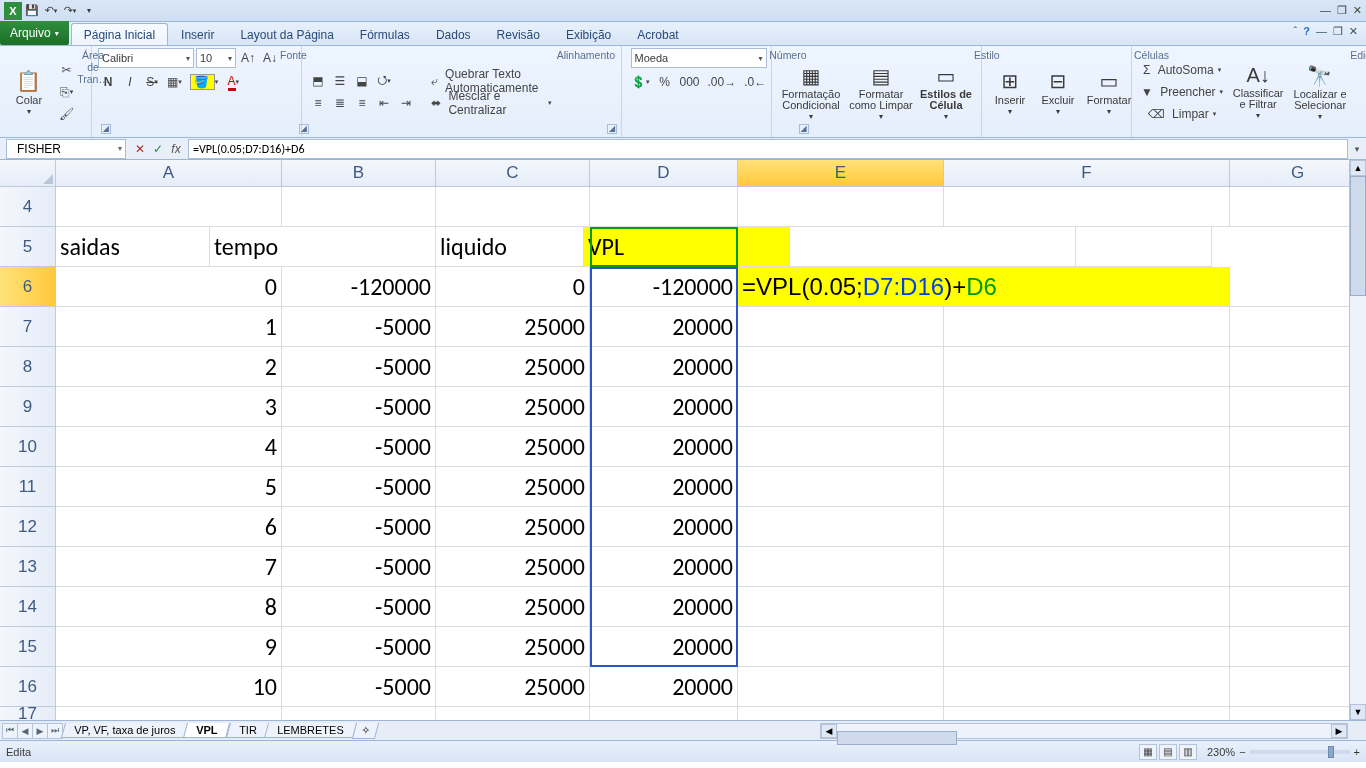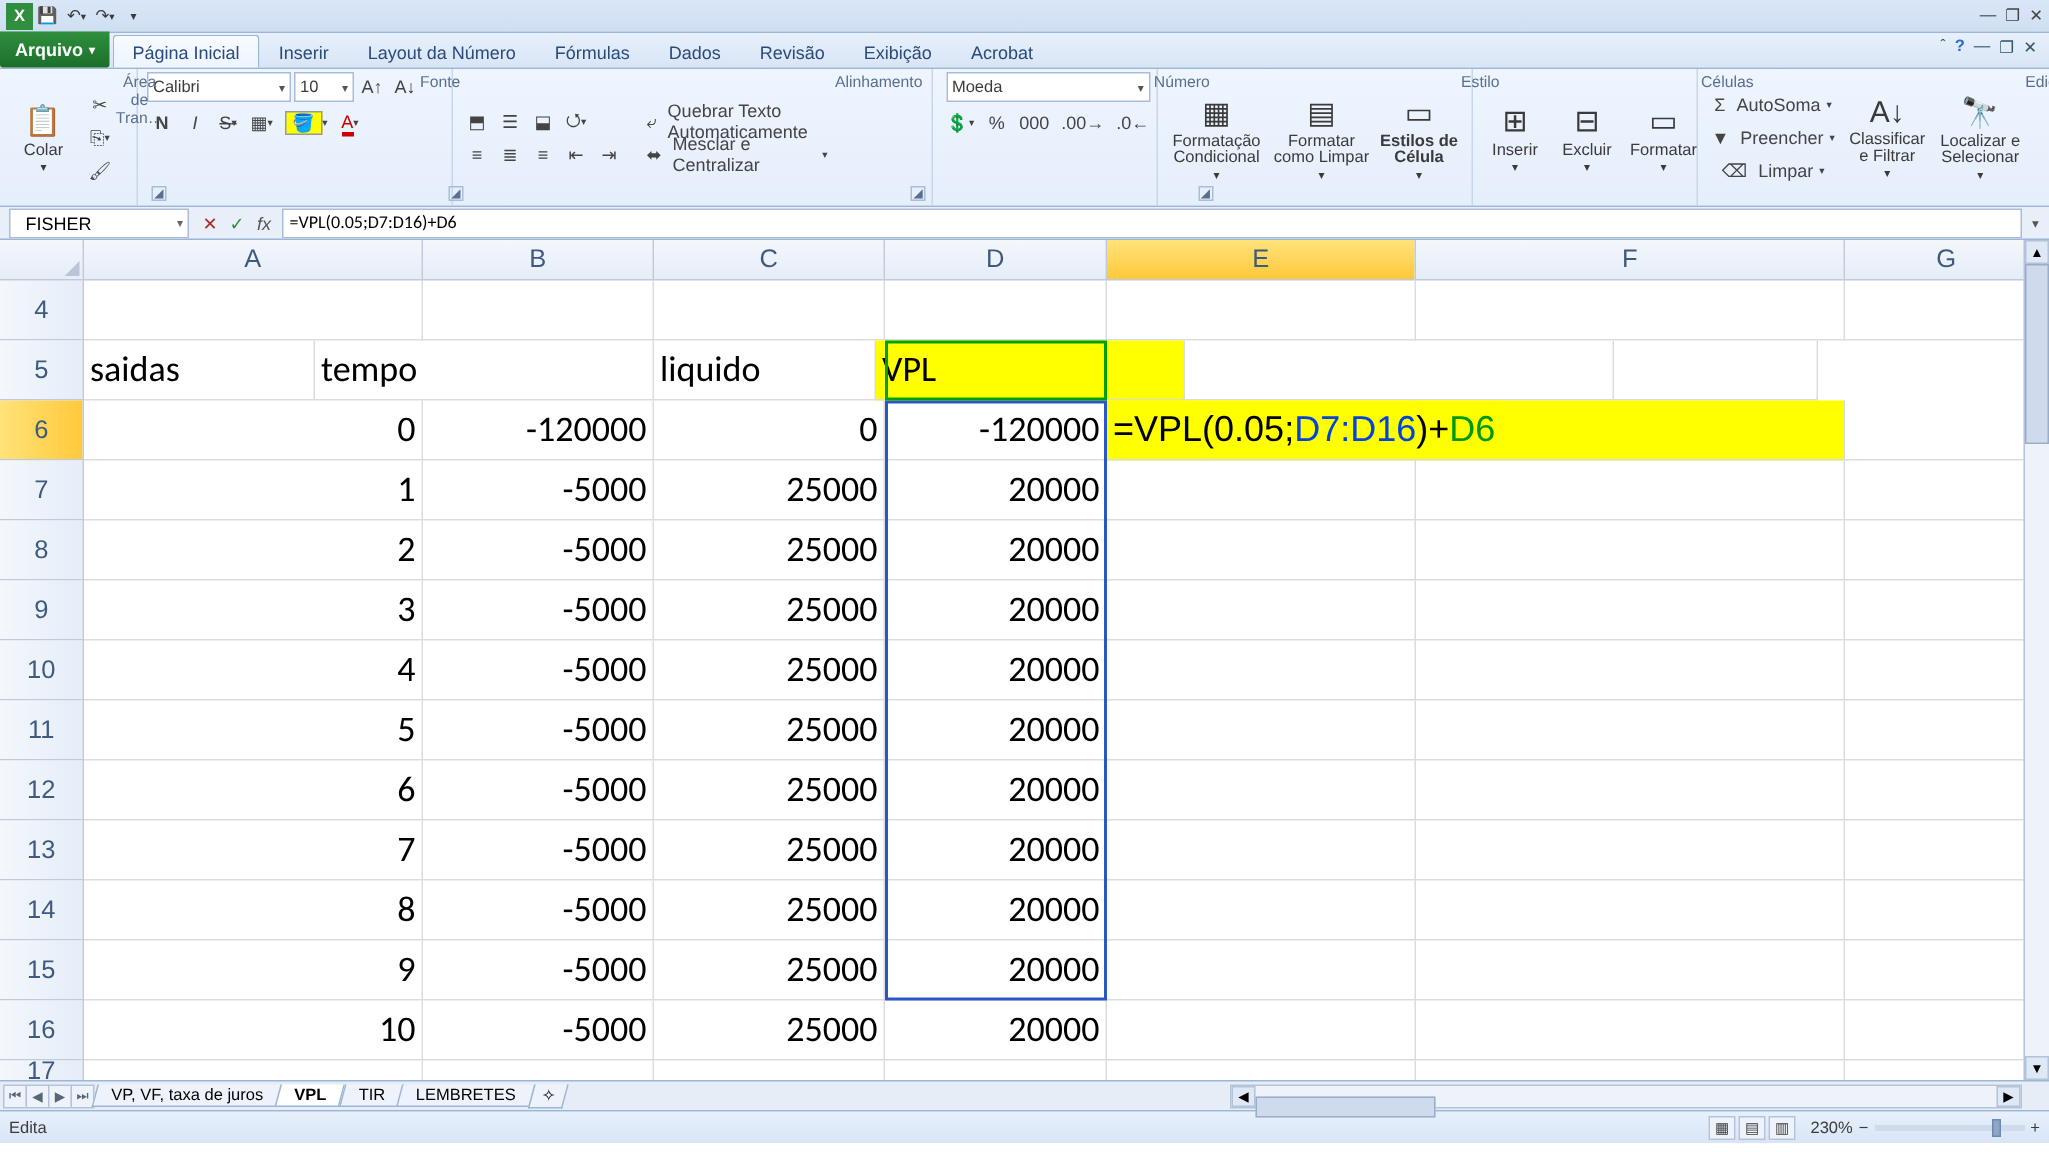--- a/index.html
+++ b/index.html
@@ -7,21 +7,21 @@
 
 
 .title-bar { height: 22px; background: linear-gradient(#d9e6f7,#cfdff3); display: flex; align-items: center; font-size: 11px; color: #3a3a3a; border-bottom: 1px solid #9bb6d6; position: relative; }
 .title-bar .qat { display: flex; align-items: center; gap: 1px; padding-left: 4px; }
 .title-bar .qat .xicon { width: 18px; height: 18px; display: flex; align-items: center; justify-content: center; font-size: 11px; border: 1px solid transparent; }
 .title-bar .title { position: absolute; left: 0; right: 0; text-align: center; pointer-events: none; }
 .title-bar .win-controls { position: absolute; right: 4px; display: flex; gap: 6px; font-size: 11px; color:#444; }
 
 
 .ribbon-tabs { height: 24px; background: linear-gradient(#e8f0fb,#d8e5f6); display: flex; align-items: flex-end; font-size: 12px; color: #2a4a7a; border-bottom: 1px solid #9bb6d6; padding-left: 0; position:relative;}
-.ribbon-tabs .file-tab { background: linear-gradient(#2f8f3f,#1b6f28); color: #fff; padding: 3px 10px; height: 24px; display: flex; align-items: center; border-radius: 0 0 2px 2px; font-size: 12px; margin-right:2px;font-weight:bold;}
+.ribbon-tabs .file-tab { background: linear-gradient(#2f8f3f,#1b6f28); color: #fff; padding: 3px 10px; height: 24px; display: flex; align-items: center; border-radius: 0 0 2px 2px; font-size: 12px; margin-right:2px;}
 .ribbon-tabs .file-tab .dd{font-size:8px;margin-left:4px;}
 .ribbon-tabs .tab { padding: 3px 12px; height: 22px; display: flex; align-items: center; border: 1px solid transparent; border-bottom: none; }
 .ribbon-tabs .tab.active { background: linear-gradient(#f6fbff,#eef5ff); border-color: #9bb6d6; border-top-left-radius: 3px; border-top-right-radius: 3px; }
 .ribbon-tabs .help { position:absolute; right:8px; top:3px; display:flex; gap:6px; font-size:11px; color:#356; }
 
 
 .ribbon { height: 92px; background: linear-gradient(#eef5ff,#e5eefb); border-bottom: 1px solid #9bb6d6; display: flex; font-size: 11px; color: #3a3a3a; }
 .rgroup { border-right: 1px solid #c7d6ea; display: flex; justify-content: space-between; padding: 2px 6px 1px 6px; }
 .rgroup .gbody { flex: 1; display: flex; align-items: center; gap: 4px; }
 .rgroup .glabel { text-align: center; font-size: 10.5px; color: #5a6f8e; padding: 1px 0 2px 0; position:relative;}
@@ -115,21 +115,21 @@
   </div>
 </div>
 
 <div class="ribbon-tabs">
   <div class="file-tab">
       <span>Arquivo</span>
       <span class="dd">▾</span>
     </div>
   <div class="tab active">Página Inicial</div>
   <div class="tab">Inserir</div>
-  <div class="tab">Layout da Número</div>
+  <div class="tab">Layout da Página</div>
   <div class="tab">Fórmulas</div>
   <div class="tab">Dados</div>
   <div class="tab">Revisão</div>
   <div class="tab">Exibição</div>
   <div class="tab">Acrobat</div>
   <div class="help">
     <span>ˆ</span>
     <span style="color:#2a6fc6;font-weight:bold;">?</span>
     <span>—</span>
     <span>❐</span>

